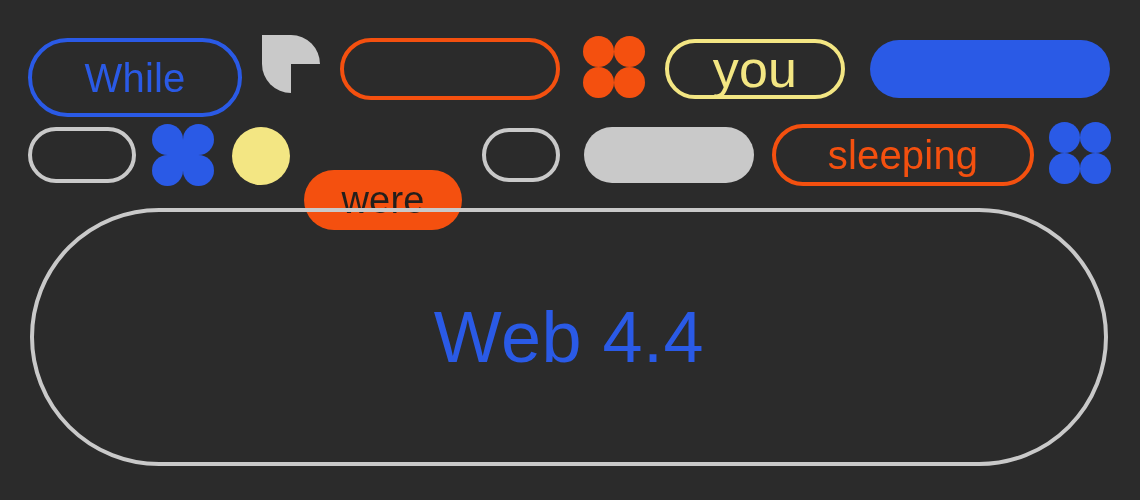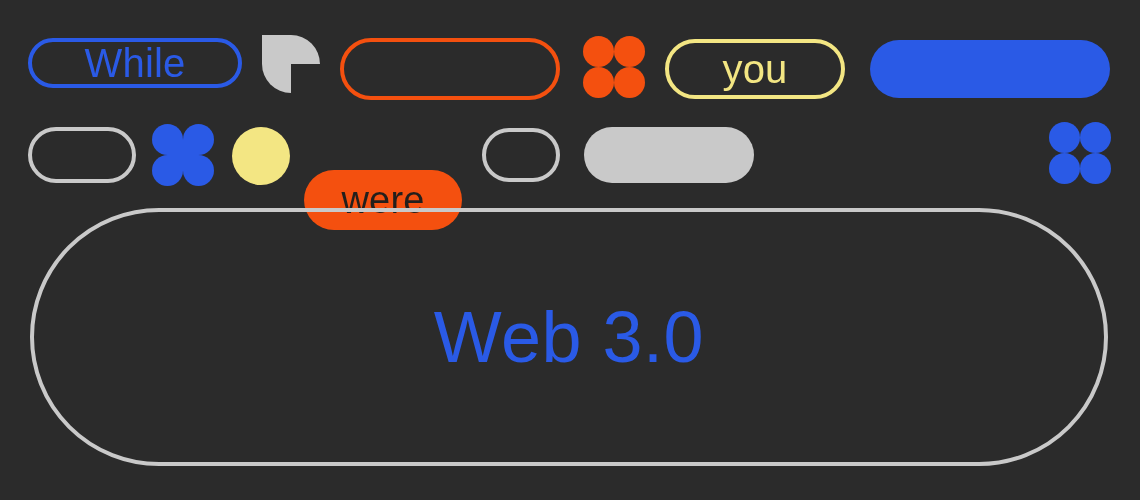--- a/index.html
+++ b/index.html
@@ -108,21 +108,21 @@
     font-weight: 400;
     letter-spacing: 0.5px;
     white-space: nowrap;
   }
 </style>
 </head>
 <body>
 
 <div id="canvas">
 
-  <div class="shape pill pill-outline-blue" style="left:28px; top:38px; width:214px; height:50px;">
+  <div class="shape pill pill-outline-blue" style="left:28px; top:38px; width:214px; height:79px;">
     <span class="pill-label" style="font-size:40px;">While</span>
   </div>
 
   <div class="shape pinwheel pw-gray" style="left:262px; top:35px; width:58px; height:58px;">
     <i class="q-tl-sq"></i>
     <i class="q-tr"></i>
     <i class="q-bl"></i>
     <i class="q-blank"></i>
   </div>
 
@@ -131,21 +131,21 @@
   </div>
 
   <div class="shape dots dots-orange" style="left:583px; top:36px; width:62px; height:62px;">
     <span></span>
     <span></span>
     <span></span>
     <span></span>
   </div>
 
   <div class="shape pill pill-outline-yellow" style="left:665px; top:39px; width:180px; height:60px;">
-    <span class="pill-label" style="font-size:40px;">you</span>
+    <span class="pill-label" style="font-size:52px;">you</span>
   </div>
 
   <div class="shape pill pill-fill-blue" style="left:870px; top:40px; width:240px; height:58px;">
     <span class="pill-label" style="font-size:40px;"></span>
   </div>
 
   <div class="shape pill pill-outline-gray" style="left:28px; top:127px; width:108px; height:56px;">
     <span class="pill-label" style="font-size:32px;"></span>
   </div>
 
@@ -163,25 +163,28 @@
   </div>
 
   <div class="shape pill pill-outline-gray" style="left:482px; top:128px; width:78px; height:54px;">
     <span class="pill-label" style="font-size:30px;"></span>
   </div>
 
   <div class="shape pill pill-fill-gray" style="left:584px; top:127px; width:170px; height:56px;">
     <span class="pill-label" style="font-size:32px;"></span>
   </div>
 
+  <div class="shape pill pill-outline-orange" style="left:772px; top:124px; width:262px; height:62px;">
+    <span class="pill-label" style="font-size:40px;">sleeping</span>
+  </div>
 
   <div class="shape dots dots-blue" style="left:1049px; top:122px; width:62px; height:62px;">
     <span></span>
     <span></span>
     <span></span>
     <span></span>
   </div>
 
   <div class="hero" style="left:30px; top:208px; width:1078px; height:258px;">
-    <div class="hero-line">Web 3.0</div>
+    <div class="hero-line">Web 4.4</div>
   </div>
 
 </div>
 
 </body></html>

